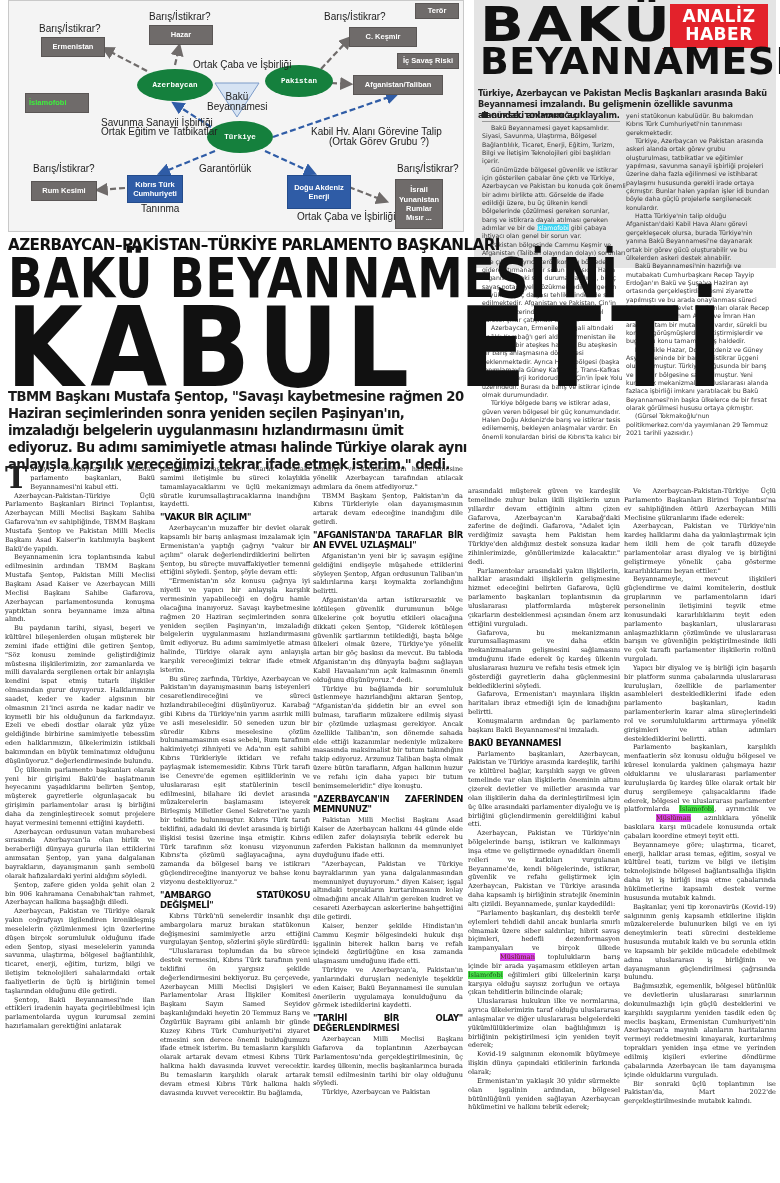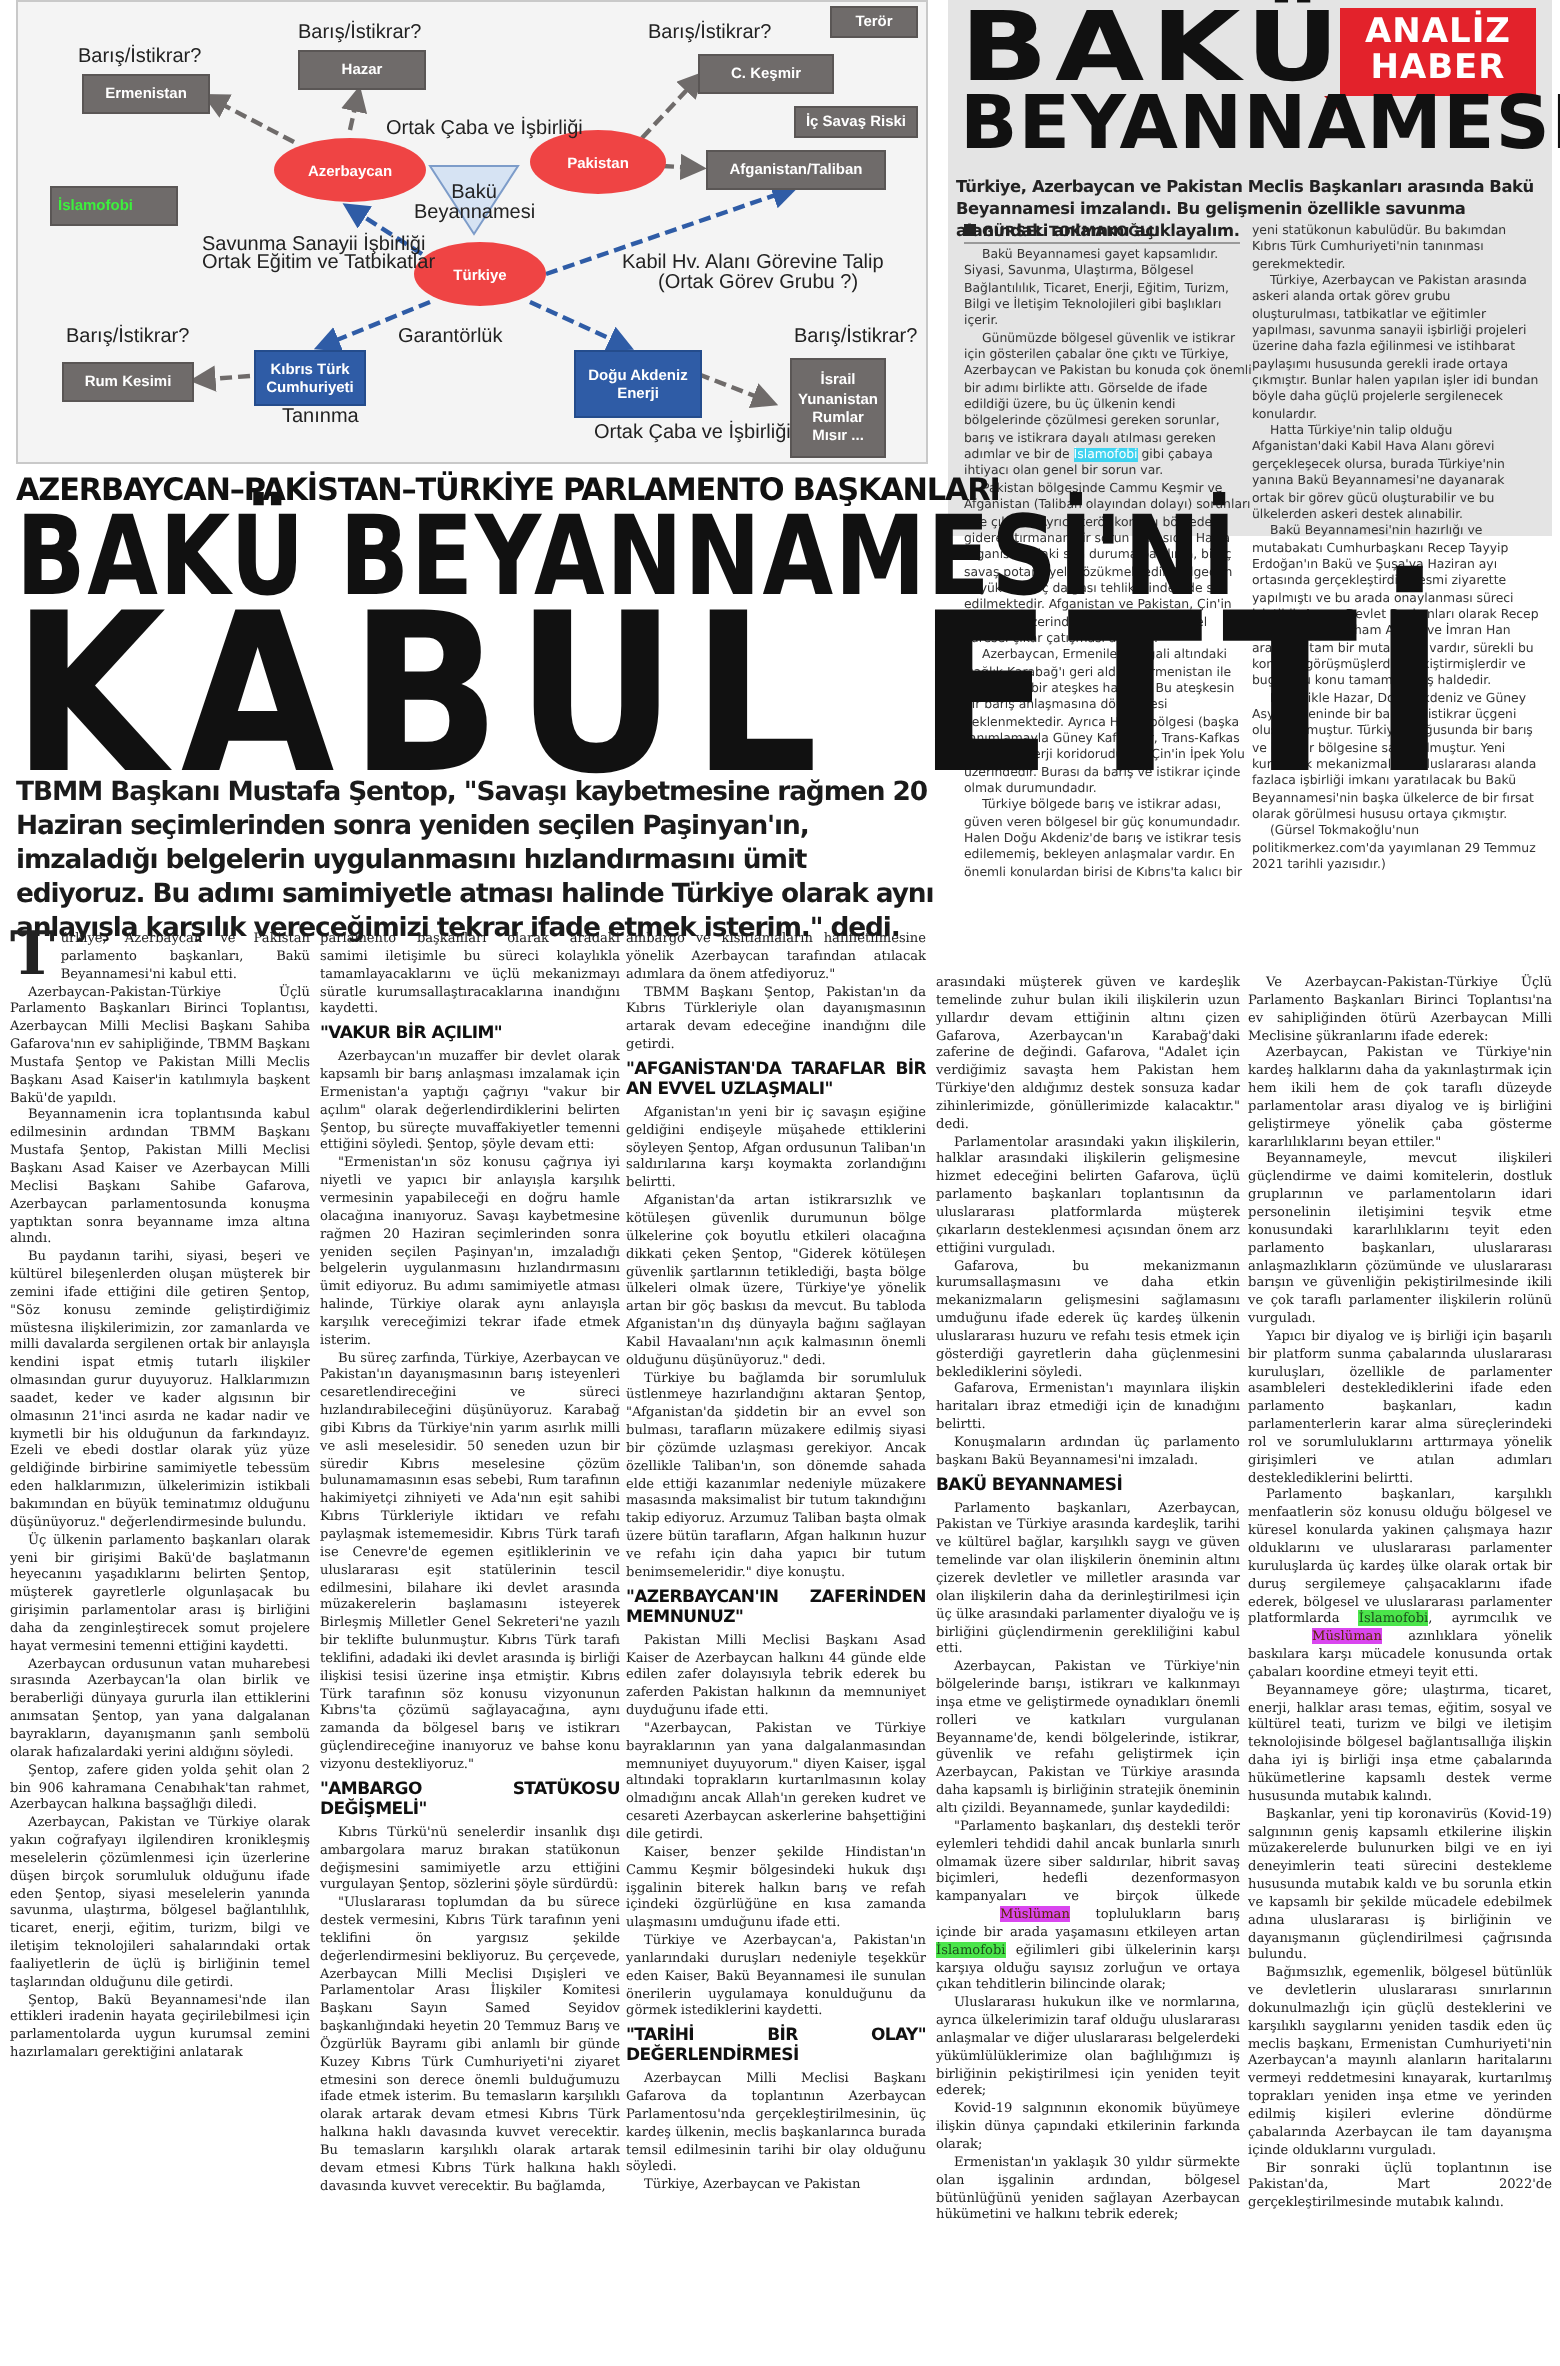--- a/index.html
+++ b/index.html
@@ -4,21 +4,21 @@
 <style>
   * { box-sizing: border-box; margin: 0; padding: 0; }
   html, body { width: 780px; height: 1183px; background: #fff; overflow: hidden; }
   body { position: relative; font-family: "DejaVu Serif", serif; color: #1a1a1a; }
 
   
   #diagram { position: absolute; left: 8px; top: 0; width: 456px; height: 232px; background: #f4f4f4; border: 1px solid #c9c9c9; overflow: hidden; }
   #diagram svg { position: absolute; left: 0; top: 0; }
   .dg-box { position: absolute; background: #6f6b6a; color: #fff; font-family: "Liberation Sans", sans-serif; font-size: 7.5px; font-weight: bold; display: flex; align-items: center; justify-content: center; text-align: center; line-height: 1.25; border: 1px solid #5a5655; }
   .dg-box.blue { background: #2f5ca6; border-color: #244c8c; }
-  .dg-ell { position: absolute; background: #ef4444; color: #fff; border-radius: 50%; font-family: Liberation Sans, sans-serif; font-size: 7.5px; font-weight: bold; display: flex; align-items: center; justify-content: center; }
+  .dg-ell { position: absolute; background: #15803d; color: #fff; border-radius: 50%; font-family: Liberation Mono, monospace; font-size: 7.5px; font-weight: bold; display: flex; align-items: center; justify-content: center; }
   .dg-lbl { position: absolute; font-family: "Liberation Sans", sans-serif; font-size: 10px; color: #222; line-height: 1.2; white-space: nowrap; }
   .dg-lbl.c { text-align: center; }
   .green-text { color: #3df03d; }
 
   
   #analysis { position: absolute; left: 474px; top: 0; width: 302px; height: 268px; background: #e4e4e4; }
   #analysis .big1 { position: absolute; left: 6px; top: -4px; font-family: "DejaVu Sans", sans-serif; font-weight: 900; font-size: 48px; letter-spacing: 3px; color: #111; transform: scaleX(1.2); transform-origin: left; }
   #analysis .big2 { position: absolute; left: 6px; top: 40px; font-family: "DejaVu Sans", sans-serif; font-weight: 900; font-size: 37px; letter-spacing: 0.5px; color: #111; transform: scaleX(1.02); transform-origin: left; }
   #badge { position: absolute; left: 196px; top: 4px; width: 98px; height: 44px; background: #e3222b; color: #fff; font-family: "DejaVu Sans", sans-serif; font-weight: bold; font-size: 17px; line-height: 18px; text-align: center; padding-top: 3px; letter-spacing: 0.5px; }
   #badge::after { content: ""; position: absolute; left: -8px; bottom: -8px; border-top: 8px solid #a81419; border-left: 8px solid transparent; }

